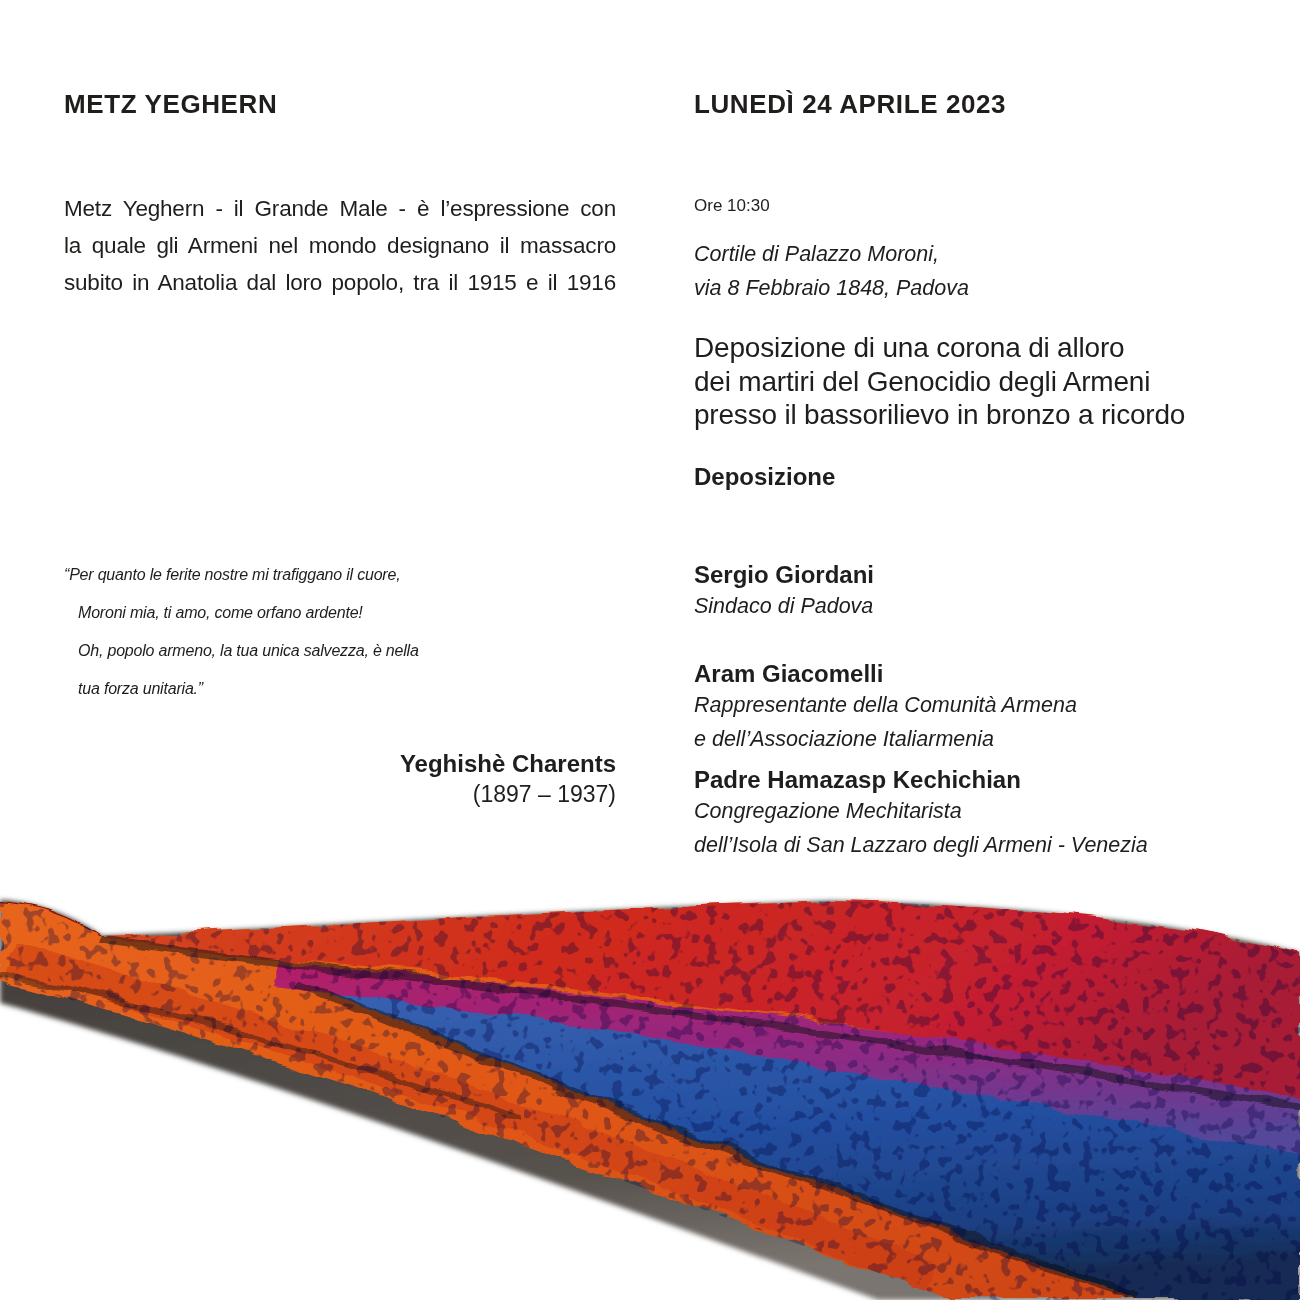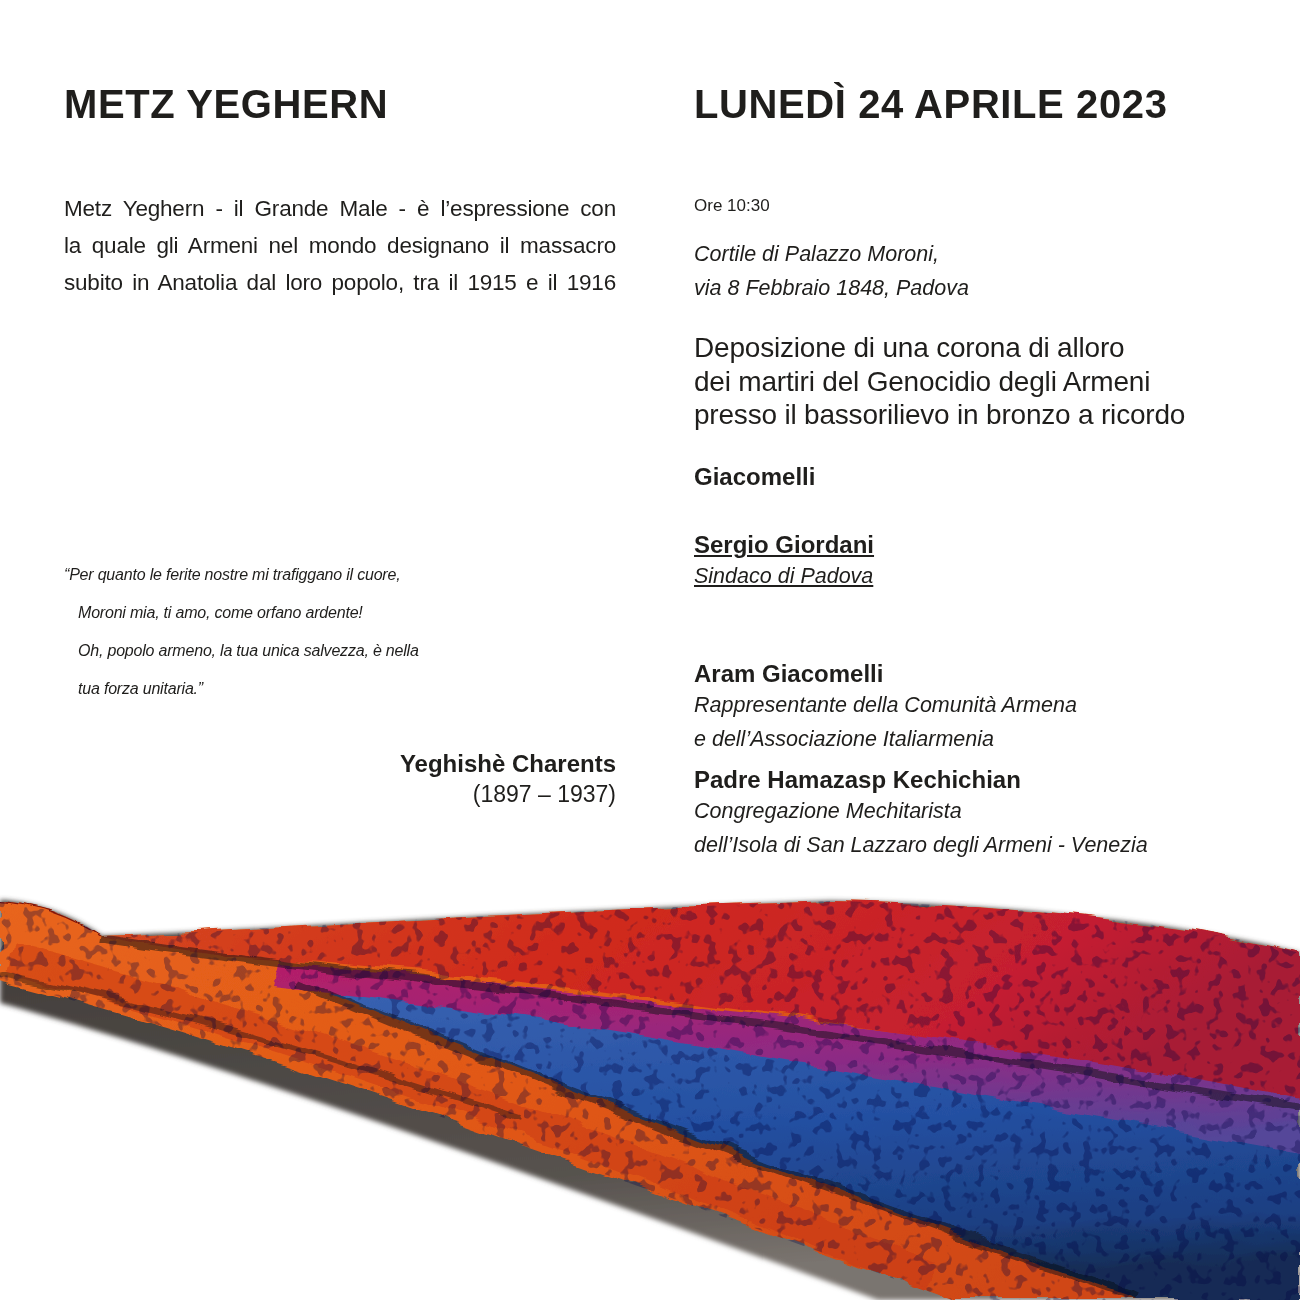--- a/index.html
+++ b/index.html
@@ -16,21 +16,21 @@
     color: #1f1e1c;
     -webkit-font-smoothing: antialiased;
   }
   .col { position: absolute; }
   .col-left  { left: 64px;  width: 552px; }
   .col-right { left: 694px; width: 566px; }
 
   .heading {
     position: absolute;
     top: 88px;
-    font-size: 40px;
+    font-size: 26px;
     font-weight: 800;
     letter-spacing: 0.6px;
     line-height: 32px;
     white-space: nowrap;
   }
 
   .intro {
     position: absolute;
     top: 190px;
     width: 552px;
@@ -105,21 +105,21 @@
     font-size: 24px;
     font-weight: 800;
     line-height: 30px;
   }
   .speaker .role {
     font-style: italic;
     font-size: 21.5px;
     line-height: 33.5px;
   }
   .speaker .role:first-of-type { margin-top: 6px; }
-  .speaker-1 { top: 530px; text-decoration: underline; }
+  .speaker-1 { top: 560px; }
   .speaker-2 { top: 659px; }
   .speaker-3 { top: 765px; }
 
   .artwork-wrap {
     position: absolute;
     left: 0;
     top: 886px;
     width: 1300px;
     height: 414px;
   }
@@ -159,21 +159,21 @@
     <div>Cortile di Palazzo Moroni,</div>
     <div>via 8 Febbraio 1848, Padova</div>
   </div>
 
   <div class="description">
     <div>Deposizione di una corona di alloro</div>
     <div>dei martiri del Genocidio degli Armeni</div>
     <div>presso il bassorilievo in bronzo a ricordo</div>
   </div>
 
-  <div class="section-title">Giacomelli</div>
+  <div class="section-title">Deposizione</div>
 
   <div class="speaker speaker-1">
     <div class="name">Sergio Giordani</div>
     <div class="role">Sindaco di Padova</div>
   </div>
 
   <div class="speaker speaker-2">
     <div class="name">Aram Giacomelli</div>
     <div class="role">Rappresentante della Comunità Armena</div>
     <div class="role">e dell’Associazione Italiarmenia</div>

